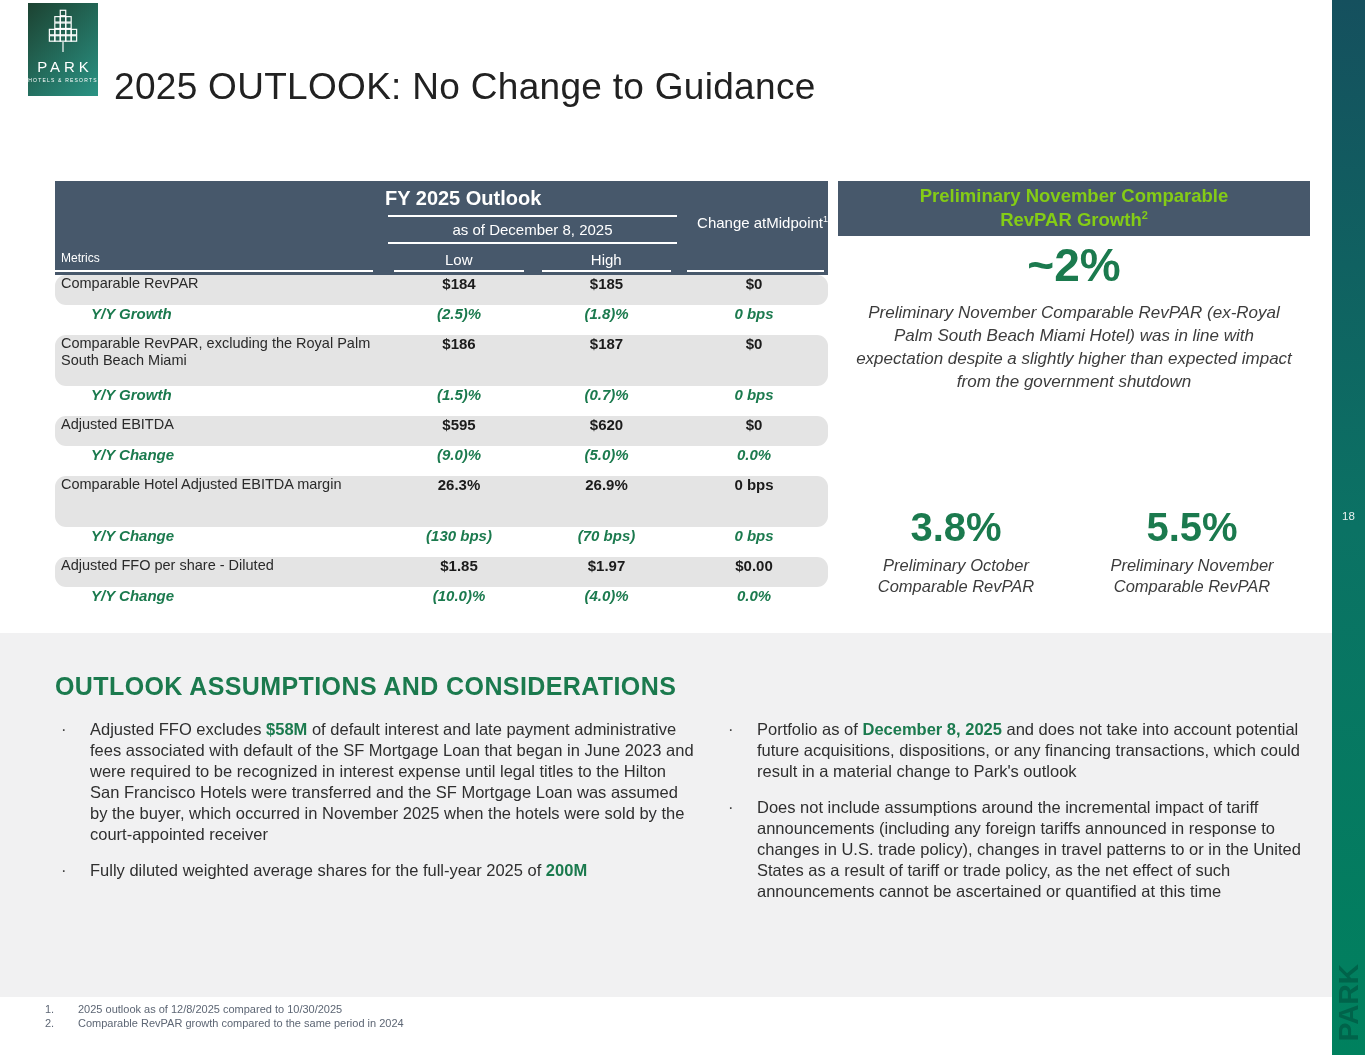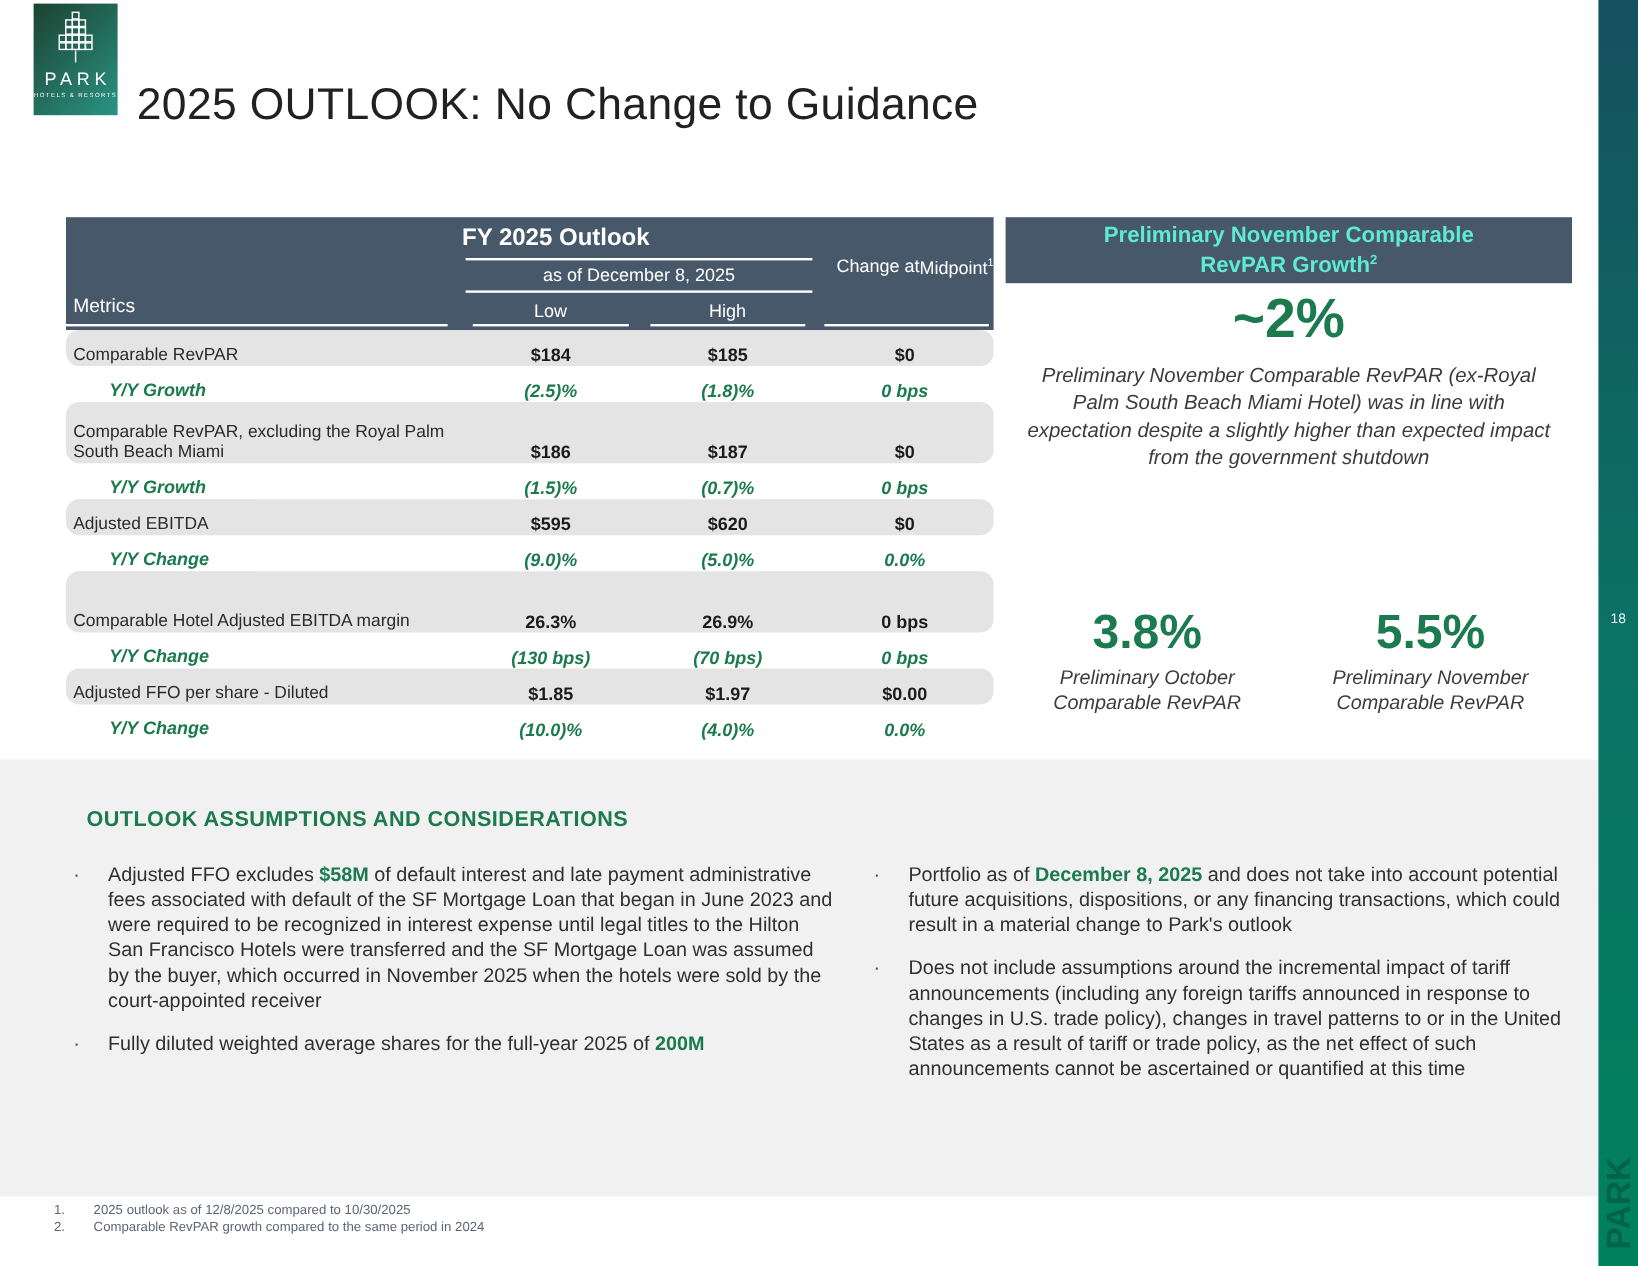--- a/index.html
+++ b/index.html
@@ -18,65 +18,65 @@
   .logo-sub{color:#fff; font-size:5px; letter-spacing:1.2px; margin-top:2px;}
 
   
   .page-title{position:absolute; left:114px; top:66px; font-size:37px; color:#212121;
     letter-spacing:.3px; white-space:nowrap;}
 
   
   .outlook-table{position:absolute; left:55px; top:181px; width:773px; font-size:15px;}
   .thead{display:flex; background:var(--slate); color:#fff; height:94px; position:relative;}
   .th-metrics{width:330px; box-sizing:border-box; display:flex; align-items:flex-end;
-    padding:0 0 10px 6px; position:relative; font-size:16px;}
+    padding:0 0 10px 6px; position:relative; font-size:12px;}
   .th-metrics::after{content:""; position:absolute; left:0; right:12px; bottom:3px; height:2px; background:#fff;}
   .th-group{width:295px; box-sizing:border-box; display:flex; flex-direction:column; padding-top:6px;}
   .group-title{text-align:left; font-weight:bold; font-size:20px; padding-bottom:3px;}
   .g-line{height:2px; background:#fff; margin:2px 3px 0 3px;}
   .group-sub{text-align:center; font-size:15px; padding:4px 0 2px 0;}
   .lowhigh{flex:1; display:flex;}
   .lowhigh span{width:50%; display:flex; align-items:center; justify-content:center; position:relative;}
   .lowhigh span::after{content:""; position:absolute; left:9px; right:9px; bottom:3px; height:2px; background:#fff;}
   .th-change{flex:1; display:flex; flex-direction:row; justify-content:flex-end; align-items:center;
     text-align:center; padding-bottom:9px; line-height:1.35; position:relative;}
   .th-change::after{content:""; position:absolute; left:7px; right:4px; bottom:3px; height:2px; background:#fff;}
   .th-change sup{font-size:9px;}
 
-  .trow{display:flex; align-items:flex-end; height:30px;border-radius:11px;}
+  .trow{display:flex; align-items:flex-start; height:30px;border-radius:11px;}
   .trow.tall{height:51px;}
   .trow.shade{background:var(--row-shade);}
   .c-metric{width:330px; box-sizing:border-box; padding-left:6px; color:#2a2a2a;
     font-size:14.5px; line-height:1.18;}
   .c-val{text-align:center; font-weight:bold; color:#1b1b1b; font-size:15px;}
   .c-low{width:148px;} .c-high{width:147px;} .c-change{width:148px;}
   .trow.sub .c-metric{padding-left:36px; color:var(--green); font-weight:bold; font-style:italic; font-size:15px;}
   .trow.sub .c-val{color:var(--green); font-style:italic;}
 
   
-  .box-header{position:absolute; left:838px; width:472px; background:var(--slate); color:#5eead4;
+  .box-header{position:absolute; left:838px; width:472px; background:var(--slate); color:#84cc16;
     text-align:center; font-weight:bold; font-size:18.5px; line-height:1.32; box-sizing:border-box;
     display:flex; flex-direction:column; justify-content:center;}
   .box-header sup{font-size:11px;}
   #revpar-header{top:181px; height:55px;}
   #core-header{top:443px; height:48px;}
 
   .revpar-value{position:absolute; left:838px; top:238px; width:472px; text-align:center;
     font-size:46px; font-weight:bold; color:var(--green);}
   .revpar-desc{position:absolute; left:850px; top:302px; width:448px; text-align:center;
     font-style:italic; font-size:17px; color:#3c3c3c; line-height:1.35;}
 
   .core-items{position:absolute; left:838px; top:505px; width:472px; display:flex;}
   .core-item{width:50%; text-align:center;}
   .core-value{font-size:40px; font-weight:bold; color:var(--green); line-height:1.1;}
   .core-label{font-style:italic; font-size:16.5px; color:#3c3c3c; line-height:1.3; margin-top:6px;}
 
   
   .assumptions-band{position:absolute; left:0; top:633px; width:1332px; height:364px; background:var(--band);}
-  .assumptions-heading{position:absolute; left:72px; top:39px; font-size:18px; font-weight:bold;
+  .assumptions-heading{position:absolute; left:55px; top:39px; font-size:25px; font-weight:bold;
     color:var(--green); letter-spacing:.4px;}
   .bullets-left{position:absolute; left:55px; top:86px; width:640px;}
   .bullets-right{position:absolute; left:722px; top:86px; width:612px;}
   .bullet{display:flex; margin-bottom:15px; font-size:16.5px; color:#2f2f2f; line-height:1.27;}
   .bullet-marker{flex:none; width:35px; padding-left:6px; box-sizing:border-box; color:#444;}
   .bullet-text{display:block;}
   .hl{font-weight:bold; color:var(--green);}
 
   
   .footnotes{position:absolute; left:45px; top:1002px; font-size:11px; color:#5d6674; line-height:14px;}

